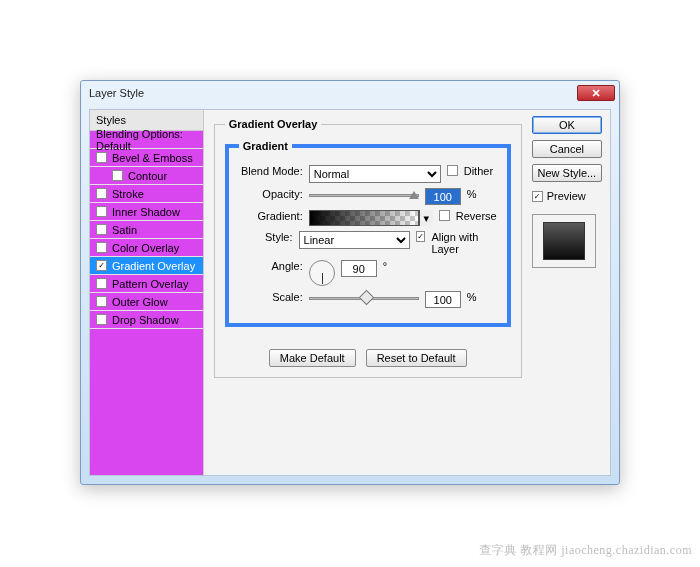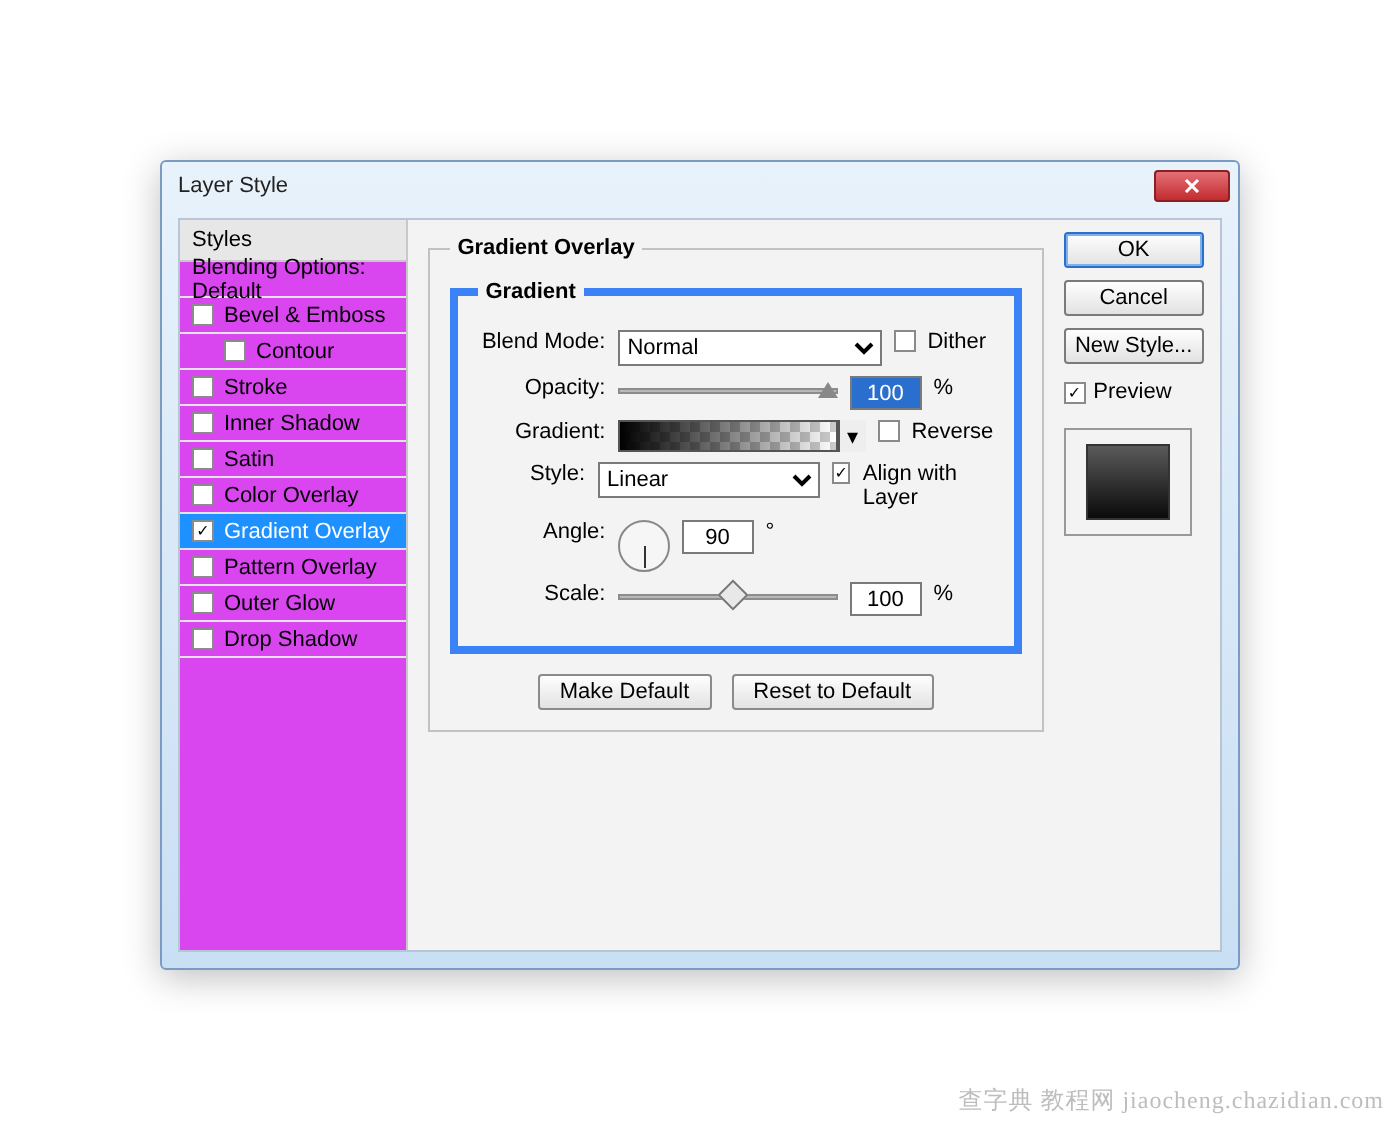--- a/index.html
+++ b/index.html
@@ -29,21 +29,21 @@
 .num-sel { background: #2a6fce; color: #fff; }
 .slider { position: relative; width: 110px; height: 14px; }
 .slider-track { position: absolute; top: 6px; left: 0; right: 0; height: 3px; background: #b8b8b8; border: 1px solid #8c8c8c; }
 .slider-thumb { position: absolute; top: 1px; width: 11px; height: 11px; background: #e8e8e8; border: 1px solid #777; transform: rotate(45deg); }
 .slider-thumb.left { transform: none; width: 0; height: 0; border: 5px solid transparent; border-bottom: 8px solid #888; background: none; top: -2px; }
 .grad-swatch { width: 110px; height: 16px; border: 1px solid #555; background: linear-gradient(to right, #000 0%, rgba(0,0,0,0) 100%), repeating-conic-gradient(#ccc 0 25%, #fff 0 50%); background-size: 100% 100%, 10px 10px; display: flex; }
 .grad-arrow { width: 14px; height: 16px; border-left: 1px solid #555; background: #eee; display:flex; align-items:center; justify-content:center; }
 .angle-dial { width: 26px; height: 26px; border: 1px solid #888; border-radius: 50%; background: #f6f6f6; position: relative; }
 .angle-dial::after { content: ""; position: absolute; left: 50%; top: 50%; width: 1px; height: 11px; background: #333; transform-origin: top; transform: rotate(0deg); }
 .btn-row { display: flex; gap: 10px; justify-content: center; margin-top: 10px; }
-.pbtn { border: 1px solid #8a8a8a; background: linear-gradient(#fefefe,#e2e2e2); padding: 2px 10px; border-radius: 2px; min-width: 76px; text-align: center; }
+.pbtn { border: 1px solid #8a8a8a; background: linear-gradient(#fefefe,#e2e2e2); padding: 2px 10px; border-radius: 2px; min-width: 76px; text-align: center; margin-top: 12px; }
 .right-panel { width: 86px; padding: 6px 8px 0 0; display: flex; flex-direction: column; align-items: stretch; gap: 6px; }
 .rbtn { border: 1px solid #7a7a7a; background: linear-gradient(#fefefe,#e2e2e2); padding: 2px 0; border-radius: 2px; text-align: center; }
 .rbtn.default { border: 1px solid #2a6fce; box-shadow: 0 0 0 1px #7fb0ea inset; }
 .preview-chk { display: flex; align-items: center; gap: 4px; margin-top: 2px; }
 .preview-box { margin-top: 6px; width: 64px; height: 54px; border: 1px solid #999; background: #f3f3f3; display: flex; align-items: center; justify-content: center; }
 .preview-inner { width: 42px; height: 38px; background: linear-gradient(#5a5a5a,#0a0a0a); border: 1px solid #333; }
 .watermark { position: absolute; right: 8px; bottom: 8px; font-size: 12px; color: #bdbdbd; font-family: Liberation Serif, serif; letter-spacing: .5px; }
 </style>
 </head>
 <body>

